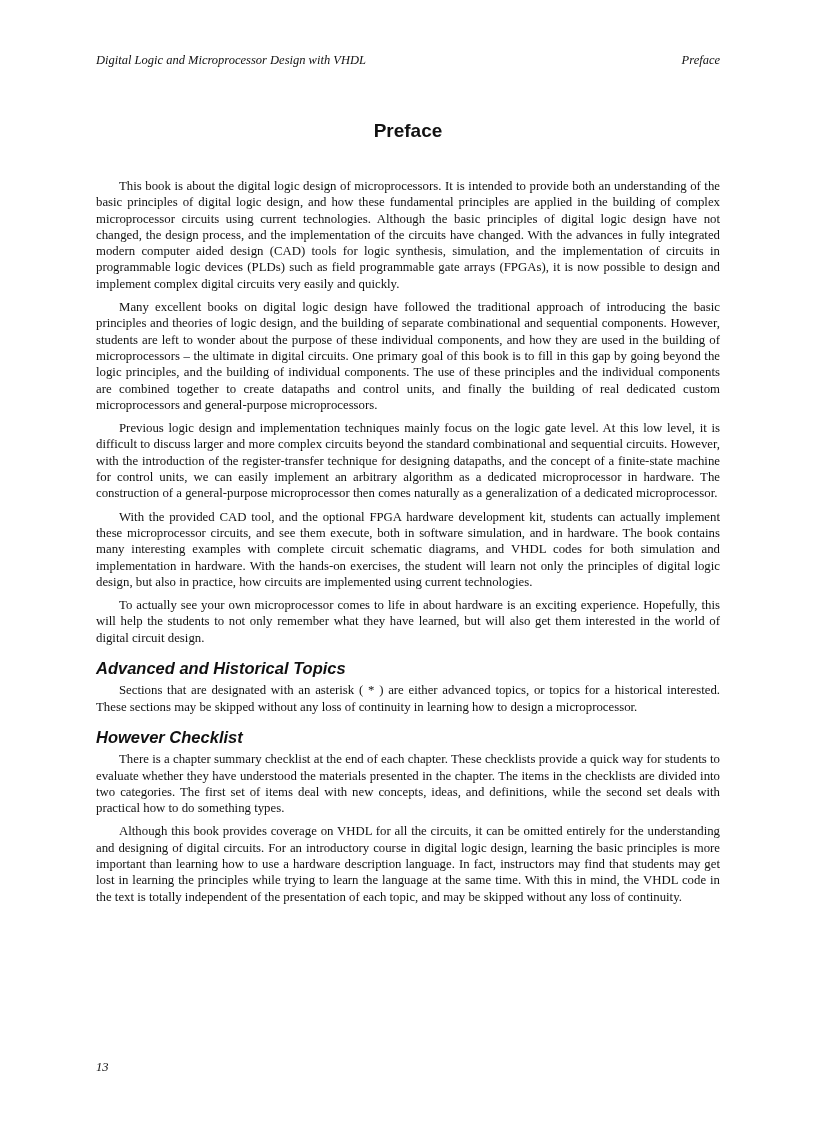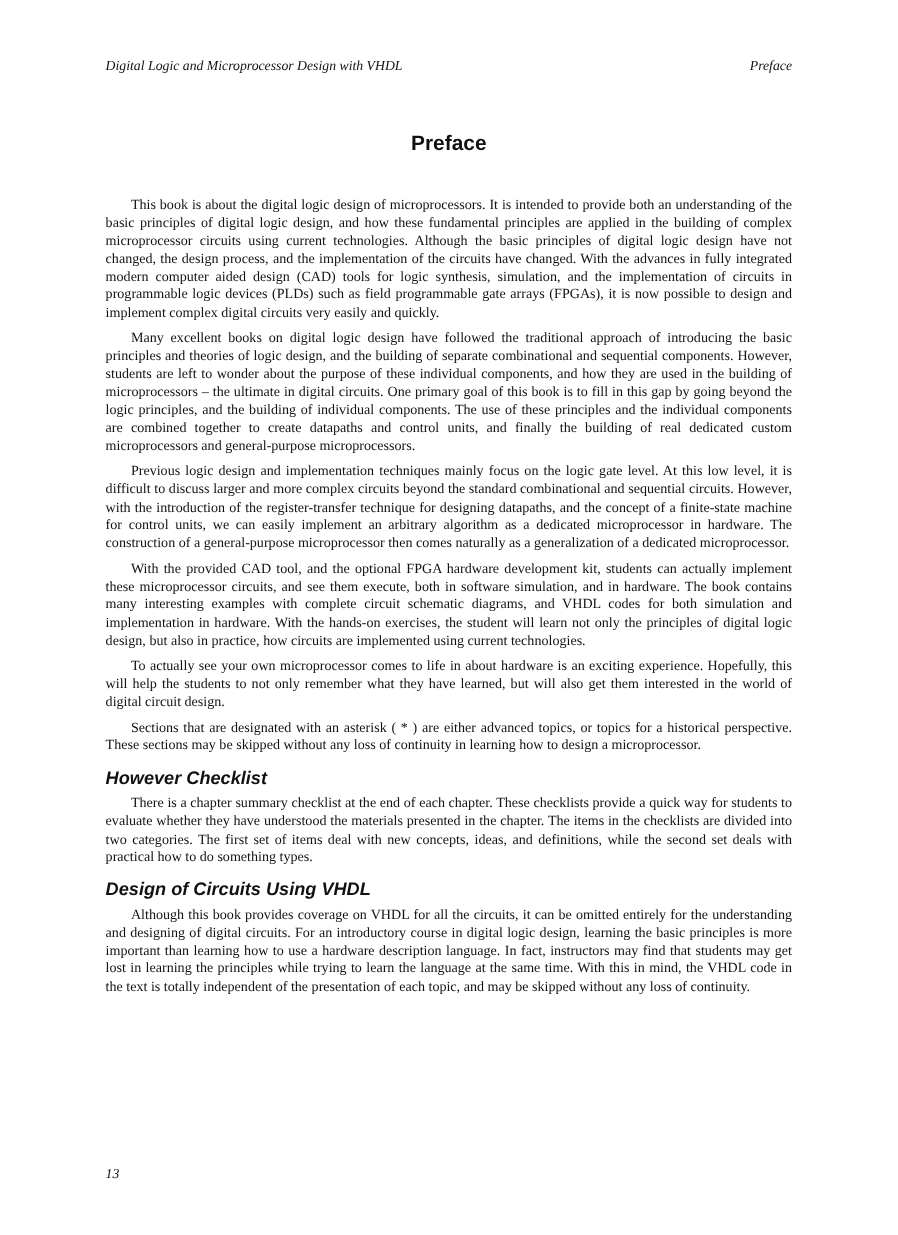--- a/index.html
+++ b/index.html
@@ -23,23 +23,23 @@
 
   <div class="title">Preface</div>
 
   <div class="body">
     <p>This book is about the digital logic design of microprocessors. It is intended to provide both an understanding of the basic principles of digital logic design, and how these fundamental principles are applied in the building of complex microprocessor circuits using current technologies. Although the basic principles of digital logic design have not changed, the design process, and the implementation of the circuits have changed. With the advances in fully integrated modern computer aided design (CAD) tools for logic synthesis, simulation, and the implementation of circuits in programmable logic devices (PLDs) such as field programmable gate arrays (FPGAs), it is now possible to design and implement complex digital circuits very easily and quickly.</p>
     <p>Many excellent books on digital logic design have followed the traditional approach of introducing the basic principles and theories of logic design, and the building of separate combinational and sequential components. However, students are left to wonder about the purpose of these individual components, and how they are used in the building of microprocessors – the ultimate in digital circuits. One primary goal of this book is to fill in this gap by going beyond the logic principles, and the building of individual components. The use of these principles and the individual components are combined together to create datapaths and control units, and finally the building of real dedicated custom microprocessors and general-purpose microprocessors.</p>
     <p>Previous logic design and implementation techniques mainly focus on the logic gate level. At this low level, it is difficult to discuss larger and more complex circuits beyond the standard combinational and sequential circuits. However, with the introduction of the register-transfer technique for designing datapaths, and the concept of a finite-state machine for control units, we can easily implement an arbitrary algorithm as a dedicated microprocessor in hardware. The construction of a general-purpose microprocessor then comes naturally as a generalization of a dedicated microprocessor.</p>
     <p>With the provided CAD tool, and the optional FPGA hardware development kit, students can actually implement these microprocessor circuits, and see them execute, both in software simulation, and in hardware. The book contains many interesting examples with complete circuit schematic diagrams, and VHDL codes for both simulation and implementation in hardware. With the hands-on exercises, the student will learn not only the principles of digital logic design, but also in practice, how circuits are implemented using current technologies.</p>
     <p>To actually see your own microprocessor comes to life in about hardware is an exciting experience. Hopefully, this will help the students to not only remember what they have learned, but will also get them interested in the world of digital circuit design.</p>
 
-    <p>Sections that are designated with an asterisk ( * ) are either advanced topics, or topics for a historical perspective. These sections may be skipped without any loss of continuity in learning how to design a microprocessor.</p>
+    <h2>Advanced and Historical Topics</h2>
+    <p>Sections that are designated with an asterisk ( * ) are either advanced topics, or topics for a historical interested. These sections may be skipped without any loss of continuity in learning how to design a microprocessor.</p>
 
     <h2>However Checklist</h2>
     <p>There is a chapter summary checklist at the end of each chapter. These checklists provide a quick way for students to evaluate whether they have understood the materials presented in the chapter. The items in the checklists are divided into two categories. The first set of items deal with new concepts, ideas, and definitions, while the second set deals with practical how to do something types.</p>
 
-    <h2>Design of Circuits Using VHDL</h2>
     <p>Although this book provides coverage on VHDL for all the circuits, it can be omitted entirely for the understanding and designing of digital circuits. For an introductory course in digital logic design, learning the basic principles is more important than learning how to use a hardware description language. In fact, instructors may find that students may get lost in learning the principles while trying to learn the language at the same time. With this in mind, the VHDL code in the text is totally independent of the presentation of each topic, and may be skipped without any loss of continuity.</p>
   </div>
 
   <div class="folio">13</div>
 </div>
 
 </body></html>

